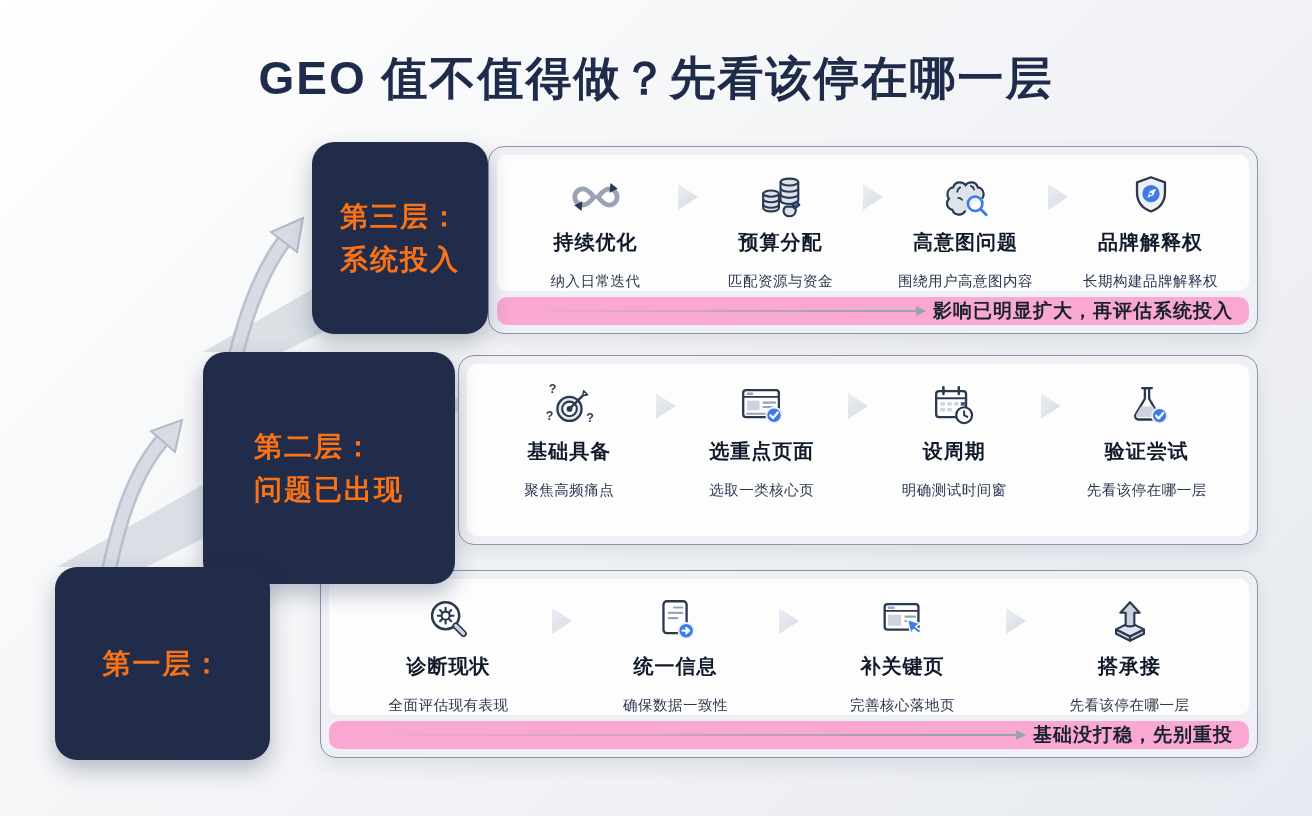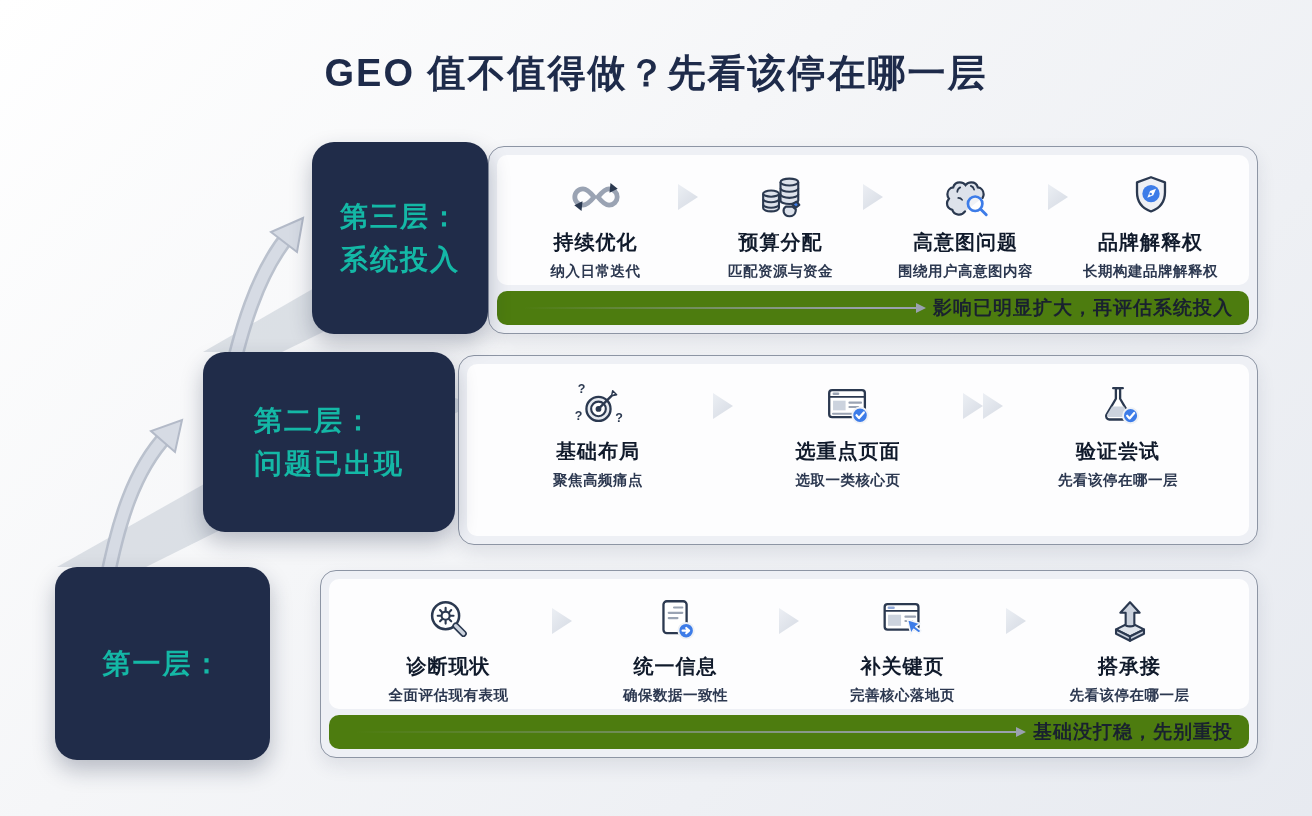--- a/index.html
+++ b/index.html
@@ -3,54 +3,54 @@
 <meta charset="utf-8">
 <style>
   html,body{margin:0;padding:0;}
   body{
     width:1312px;height:816px;position:relative;overflow:hidden;
     font-family:"Liberation Sans","DejaVu Sans",sans-serif;
     background:linear-gradient(135deg,#ffffff 0%,#f5f6f8 40%,#e7eaf0 100%);
   }
   .title{
     position:absolute;left:0;right:0;top:48px;text-align:center;
-    font-size:38px;font-weight:bold;color:#1e2b4a;letter-spacing:2px;z-index:4;
+    font-size:46px;font-weight:bold;color:#1e2b4a;letter-spacing:2px;z-index:4;
   }
   .decor{position:absolute;left:0;top:0;z-index:1;}
   .layer-label{
-    position:absolute;background:#202c49;border-radius:22px;color:#14b8a6;
+    position:absolute;background:#202c49;border-radius:22px;color:#f97316;
     display:flex;align-items:center;justify-content:center;z-index:3;
     box-shadow:0 10px 22px rgba(25,35,65,.28);
   }
   .layer-label .lines{text-align:left;font-size:28px;font-weight:bold;line-height:1.55;letter-spacing:2px;}
   .card{
     position:absolute;background:#eef0f5;border:1.6px solid #8d95a4;border-radius:16px;
     padding:8px;box-sizing:border-box;display:flex;flex-direction:column;z-index:2;
     box-shadow:0 8px 18px rgba(40,50,80,.10);
   }
   .panel{flex:1;background:#fdfdfe;border-radius:10px;display:flex;align-items:flex-start;padding:14px 16px 0;}
   .step{flex:1;text-align:center;min-width:0;}
   .icon{height:56px;display:flex;align-items:center;justify-content:center;}
   .icon svg{width:54px;height:54px;}
   .step-title{font-size:20px;font-weight:bold;color:#101a2b;margin-top:4px;letter-spacing:1px;white-space:nowrap;}
-  .step-sub{font-size:14.5px;color:#2c3850;margin-top:6px;letter-spacing:.5px;white-space:nowrap;font-weight:bold;}
+  .step-sub{font-size:14.5px;color:#2c3850;margin-top:16px;letter-spacing:.5px;white-space:nowrap;}
   .chev{width:20px;height:26px;flex:0 0 20px;margin-top:15px;
     background:linear-gradient(135deg,#eceff4,#d5dae3);
     clip-path:polygon(0 0,100% 50%,0 100%);}
-  .pill{height:34px;margin-top:6px;background:#4d7c0f;border-radius:10px;
+  .pill{height:34px;margin-top:6px;background:#f9a8d4;border-radius:10px;
     display:flex;align-items:center;padding:0 16px 0 26px;}
   .flow{flex:1;height:2px;background:linear-gradient(to right,rgba(154,161,175,0),#9aa1af 88%);
     position:relative;margin-right:16px;}
   .flow::after{content:"";position:absolute;right:-9px;top:-4.5px;
     border-left:10px solid #9aa1af;border-top:5.5px solid transparent;border-bottom:5.5px solid transparent;}
   .pill-text{font-size:19px;font-weight:bold;color:#19212f;letter-spacing:1px;white-space:nowrap;}
   
   .l3-label{left:312px;top:142px;width:176px;height:192px;}
   .l3-card{left:488px;top:146px;width:770px;height:188px;}
-  .l2-label{left:203px;top:352px;width:252px;height:180px;}
+  .l2-label{left:203px;top:352px;width:252px;height:232px;}
   .l2-card{left:458px;top:355px;width:800px;height:190px;}
   .l1-label{left:55px;top:567px;width:215px;height:193px;}
   .l1-card{left:320px;top:570px;width:938px;height:188px;justify-content:space-between;}
 </style>
 </head>
 <body>
 
 <svg class="decor" width="1312" height="816" viewBox="0 0 1312 816">
   <polygon points="203,352 540,158 625,185 282,352" fill="#b9c0cd" opacity="0.45"></polygon>
   <polygon points="57,567 392,378 474,404 146,567" fill="#b9c0cd" opacity="0.45"></polygon>
@@ -163,21 +163,21 @@
           <circle cx="28.5" cy="31" r="3" fill="#2b3950"></circle>
           <path d="M28.5 31 L42 17.5" stroke="#2b3950" stroke-width="2.4" stroke-linecap="round"></path>
           <path d="M42 17.5 l1.2-5.4 3.6 3.6 z M42 17.5 l5.4-1.2 -3.6-3.6" fill="#2b3950" stroke="#2b3950" stroke-width="1.4" stroke-linejoin="round"></path>
           <g fill="#2b3950" font-size="13" font-weight="bold">
             <text x="7" y="15">?</text>
               <text x="4" y="43">?</text>
               <text x="46" y="45">?</text>
           </g>
         </svg>
       </div>
-      <div class="step-title">基础布局</div>
+      <div class="step-title">基础具备</div>
       <div class="step-sub">聚焦高频痛点</div>
     </div>
     <div class="chev"></div>
 
     <div class="step">
       <div class="icon">
         <svg viewBox="0 0 56 56">
           <rect x="8.5" y="11.5" width="37" height="28" rx="3" fill="#ffffff" stroke="#2b3950" stroke-width="2.4"></rect>
           <path d="M8.5 18.5 h37" stroke="#2b3950" stroke-width="2"></path>
           <rect x="12" y="14" width="7" height="2.6" rx="1.3" fill="#9aa3b3"></rect>
@@ -185,20 +185,41 @@
           <path d="M29.5 24.5 h12 M29.5 29 h9 M12.5 36 h20" stroke="#9aa3b3" stroke-width="2.2" stroke-linecap="round"></path>
           <circle cx="40.5" cy="37.5" r="8" fill="#3d7ce8" stroke="#f0f2f6" stroke-width="2"></circle>
           <path d="M36.8 37.6 l2.6 2.9 5-5.8" fill="none" stroke="#ffffff" stroke-width="2.3" stroke-linecap="round" stroke-linejoin="round"></path>
         </svg>
       </div>
       <div class="step-title">选重点页面</div>
       <div class="step-sub">选取一类核心页</div>
     </div>
     <div class="chev"></div>
 
+    <div class="step">
+      <div class="icon">
+        <svg viewBox="0 0 56 56">
+          <rect x="9.5" y="12.5" width="31" height="27" rx="3" fill="#ffffff" stroke="#2b3950" stroke-width="2.4"></rect>
+          <path d="M9.5 20 h31" stroke="#2b3950" stroke-width="2"></path>
+          <path d="M17 8.5 v7 M33 8.5 v7" stroke="#2b3950" stroke-width="2.6" stroke-linecap="round"></path>
+          <g fill="#ccd3de">
+            <rect x="14" y="24" width="4.6" height="3.6"></rect>
+              <rect x="21" y="24" width="4.6" height="3.6"></rect>
+            <rect x="28" y="24" width="4.6" height="3.6"></rect>
+              <rect x="14" y="30" width="4.6" height="3.6"></rect>
+            <rect x="21" y="30" width="4.6" height="3.6"></rect>
+          </g>
+          <rect x="35" y="24" width="4.6" height="3.6" fill="#4a5a77"></rect>
+          <circle cx="38.5" cy="37.5" r="8.2" fill="#ffffff" stroke="#2b3950" stroke-width="2.3"></circle>
+          <path d="M38.5 33.5 v4 l3.2 1.9" fill="none" stroke="#2b3950" stroke-width="2.1" stroke-linecap="round"></path>
+        </svg>
+      </div>
+      <div class="step-title">设周期</div>
+      <div class="step-sub">明确测试时间窗</div>
+    </div>
     <div class="chev"></div>
 
     <div class="step">
       <div class="icon">
         <svg viewBox="0 0 56 56">
           <path d="M25.8 9.5 v11 L16 37.2 a3.3 3.3 0 0 0 2.9 4.8 h18.2 a3.3 3.3 0 0 0 2.9-4.8 L30.2 20.5 v-11 Z" fill="#ffffff" stroke="#2b3950" stroke-width="2.4" stroke-linejoin="round"></path>
           <path d="M23 9.5 h10" stroke="#2b3950" stroke-width="2.4" stroke-linecap="round"></path>
           <path d="M21.8 28.5 h12.4 l5 8.4 c.4 1.5-.5 2.6-2 2.6 H18.8 c-1.5 0-2.4-1.1-2-2.6 Z" fill="#ccd3de"></path>
           <circle cx="41" cy="38" r="7.8" fill="#3d7ce8" stroke="#eef1f5" stroke-width="2"></circle>
           <path d="M37.5 38.1 l2.5 2.8 4.8-5.6" stroke="#ffffff" stroke-width="2.3" fill="none" stroke-linecap="round" stroke-linejoin="round"></path>

